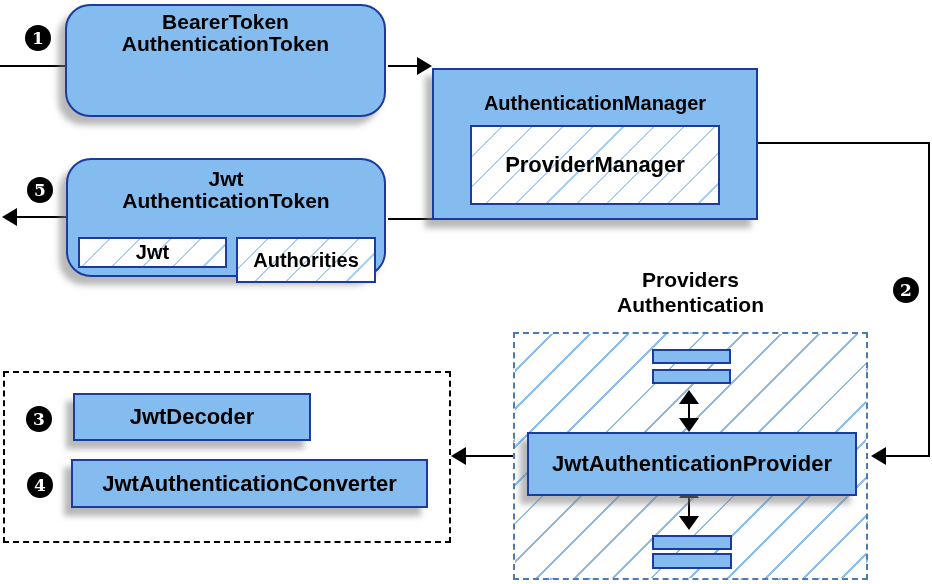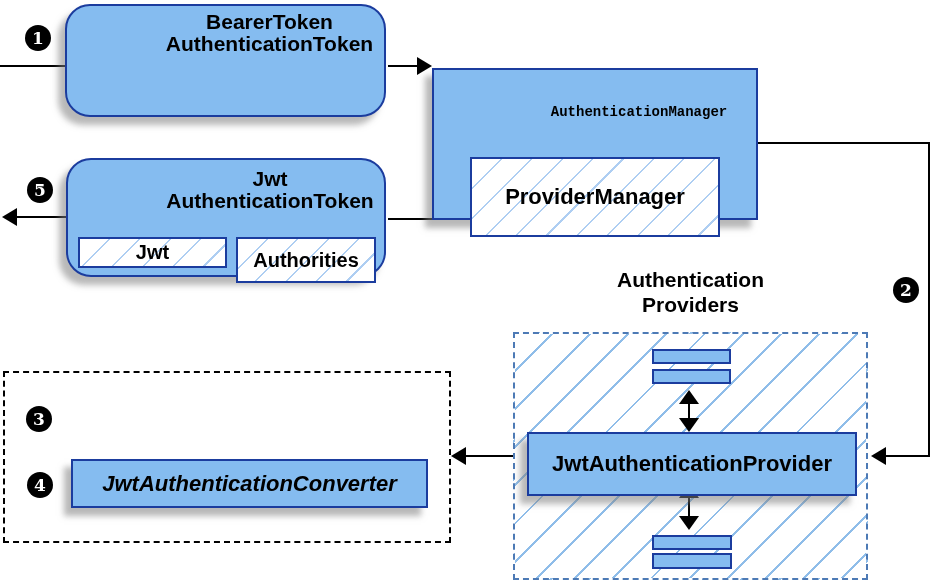--- a/index.html
+++ b/index.html
@@ -9,21 +9,21 @@
   }
   .box{
     position:absolute;box-sizing:border-box;
     background:var(--box_fill,#85bcf0);
     border:2px solid var(--box_border,#1b3c9e);
     box-shadow:-7px 8px 6px var(--shadow,rgba(125,125,125,.55));
     z-index:2;
   }
   .rounded{border-radius:25px;}
   .box-title{
-    width:100%;text-align:center;font-weight:bold;font-size:21px;line-height:22px;margin-left:44px;
+    width:100%;text-align:center;font-weight:bold;font-size:21px;line-height:22px;
   }
   .chip{
     position:absolute;box-sizing:border-box;
     background-color:#fff;
     background-image:repeating-linear-gradient(135deg,transparent 0,transparent 20px,var(--hatch_light,#aecef2) 20px,var(--hatch_light,#aecef2) 21.5px);
     border:2px solid var(--box_border,#1b3c9e);
     display:flex;align-items:center;justify-content:center;
     font-weight:bold;font-size:20px;
   }
   .flexcenter{display:flex;align-items:center;justify-content:center;font-weight:bold;font-size:22px;}
@@ -93,22 +93,22 @@
   <div class="arr arr-left" style="left:871px;top:447px;"></div>
 
   <div class="hline" style="left:388px;top:218px;width:45px;"></div>
   <div class="hline" style="left:14px;top:216px;width:52px;"></div>
   <div class="arr arr-left" style="left:2px;top:208px;"></div>
 
   <div class="hline" style="left:466px;top:455px;width:61px;"></div>
   <div class="arr arr-left" style="left:451px;top:447px;"></div>
 
   <div class="group-title" style="left:513px;top:267px;width:355px;">
+    <div>Providers</div>
     <div>Authentication</div>
-    <div>Providers</div>
   </div>
 
   <div class="dashed-blue" style="left:513px;top:332px;width:355px;height:248px;"></div>
 
   <div class="bar" style="left:652px;top:349px;width:79px;height:15px;"></div>
   <div class="bar" style="left:652px;top:369px;width:79px;height:15px;"></div>
   <div class="bar" style="left:652px;top:535px;width:80px;height:15px;"></div>
   <div class="bar" style="left:652px;top:553px;width:80px;height:16px;"></div>
 
   <div class="vline" style="left:688px;top:402px;height:18px;z-index:2;"></div>
@@ -124,39 +124,42 @@
   </div>
 
   <div class="box rounded" style="left:65px;top:4px;width:321px;height:113px;">
     <div class="box-title" style="padding-top:5px;">
       <div>BearerToken</div>
       <div>AuthenticationToken</div>
     </div>
   </div>
 
   <div class="box" style="left:432px;top:68px;width:326px;height:152px;">
-    <div class="box-title" style="padding-top:31px;font-size:14px;font-family:Liberation Mono, monospace;">AuthenticationManager</div>
-    <div class="chip" style="left:36px;top:55px;width:250px;height:80px;font-size:22px;margin-top:32px;">
+    <div class="box-title" style="padding-top:22px;font-size:20px;">AuthenticationManager</div>
+    <div class="chip" style="left:36px;top:55px;width:250px;height:80px;font-size:22px;">
       <span>ProviderManager</span>
     </div>
   </div>
 
   <div class="box rounded" style="left:66px;top:158px;width:320px;height:119px;">
     <div class="box-title" style="padding-top:8px;">
       <div>Jwt</div>
       <div>AuthenticationToken</div>
     </div>
     <div class="chip" style="left:10px;top:77px;width:149px;height:31px;">
       <span>Jwt</span>
     </div>
     <div class="chip" style="left:168px;top:77px;width:140px;height:46px;">
       <span>Authorities</span>
     </div>
   </div>
 
   <div class="dashed-black" style="left:3px;top:371px;width:448px;height:172px;"></div>
 
+  <div class="box flexcenter" style="left:73px;top:393px;width:238px;height:48px;">
+    <span>JwtDecoder</span>
+  </div>
 
-  <div class="box flexcenter" style="left:71px;top:459px;width:357px;height:49px;font-style:italic;">
+  <div class="box flexcenter" style="left:71px;top:459px;width:357px;height:49px;">
     <span>JwtAuthenticationConverter</span>
   </div>
 
 </div>
 
 </body></html>

